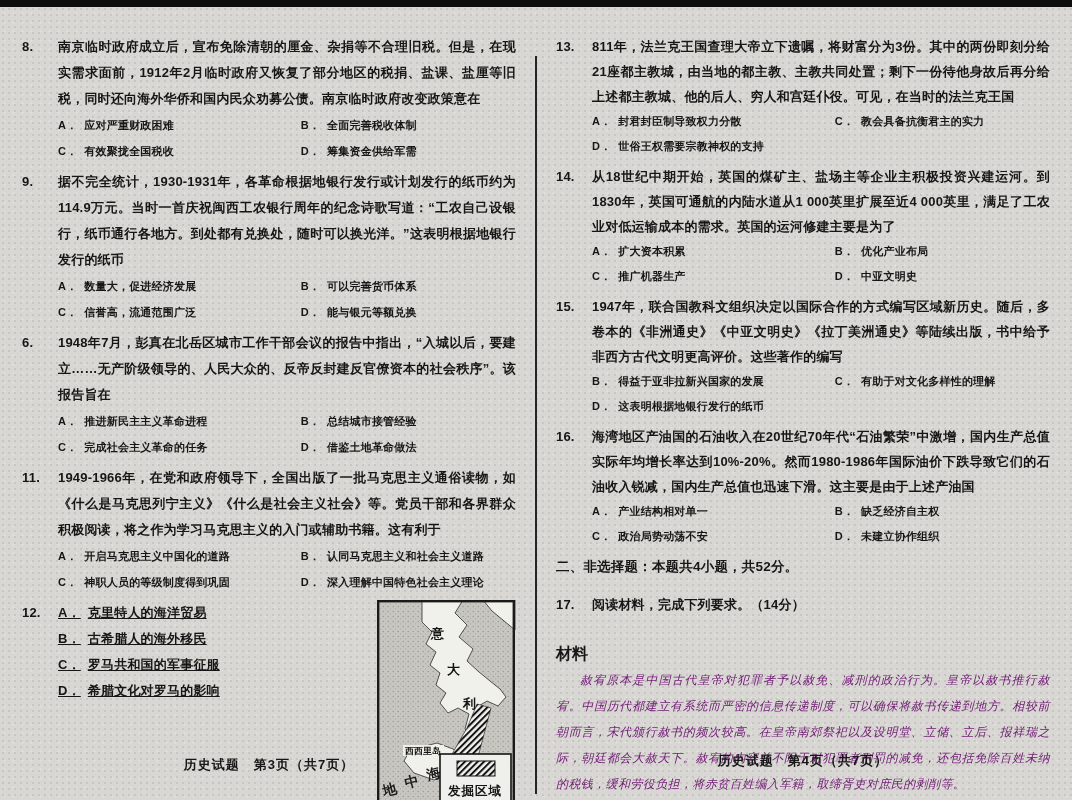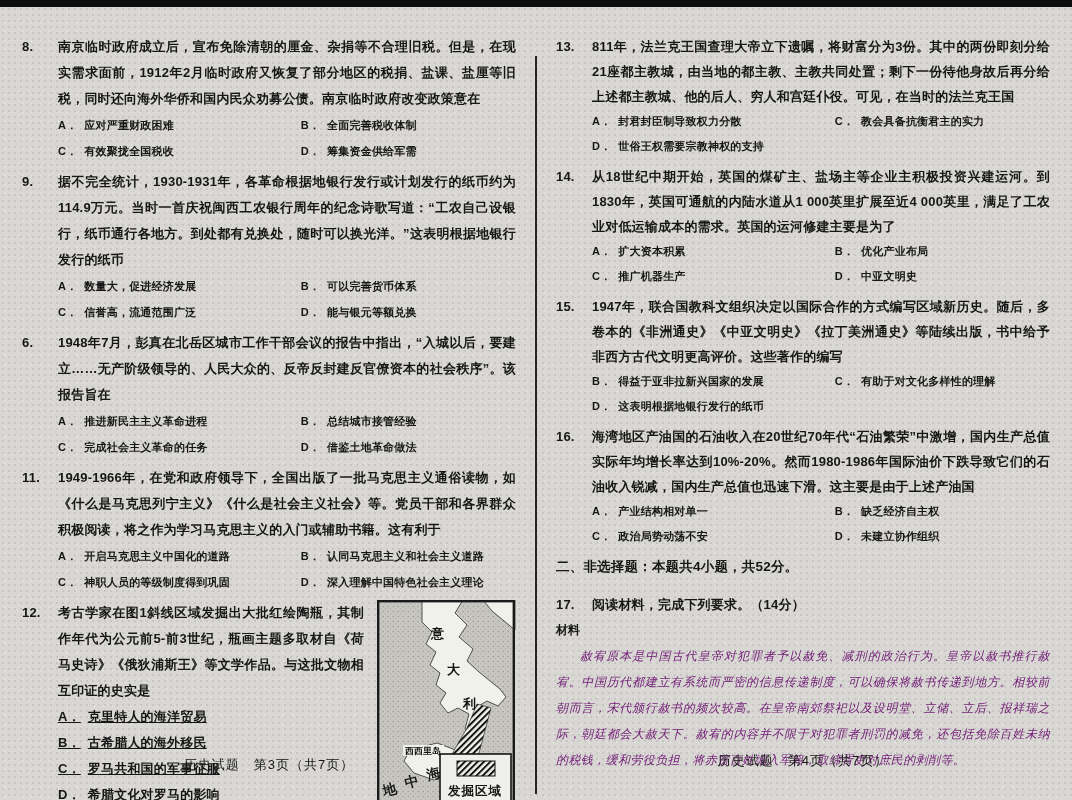--- a/index.html
+++ b/index.html
@@ -35,26 +35,26 @@
   
   .q12wrap { display:flex; align-items:flex-start; }
   .q12left { width:342px; }
   .q12left .stem { width:342px; }
   .optsv { padding-left:36px; font-weight:bold; font-size:13px; }
   .optsv .opt { display:block;text-decoration:underline; }
   .figurebox { margin-left:auto; width:140px; }
 
   
   .sec-header { font-weight:bold; font-size:13.5px; line-height:26px; margin:2px 0 12px 0; letter-spacing:.2px; }
-  .mat-label  { font-weight:bold; font-size:12px; line-height:26px; }
+  .mat-label  { font-weight:bold; font-size:16px; line-height:26px;margin-top:24px; }
   .material   { font-family:"Liberation Serif", serif; font-style:italic; font-size:12px;
                 line-height:26px; text-indent:2em; text-align:justify; letter-spacing:.4px; color:#701a75; }
 
   .footer { position:absolute; top:756px; width:494px; text-align:center;
-            font-weight:normal; font-size:13px; letter-spacing:1px; }
+            font-weight:bold; font-size:13px; letter-spacing:1px; }
   #footL { left:22px; }
   #footR { left:556px; top:752px; }
 
   svg text { font-family:"Liberation Sans", sans-serif; }
 </style>
 </head>
 <body>
 
 <div class="scan-top"></div>
 <div class="divider"></div>
@@ -105,21 +105,21 @@
       <div class="opt"><span class="olab">A．</span><span>开启马克思主义中国化的道路</span></div>
       <div class="opt"><span class="olab">B．</span><span>认同马克思主义和社会主义道路</span></div>
       <div class="opt"><span class="olab">C．</span><span>神职人员的等级制度得到巩固</span></div>
       <div class="opt"><span class="olab">D．</span><span>深入理解中国特色社会主义理论</span></div>
     </div>
   </div>
 
   <div class="q q12wrap">
     <div class="q12left">
       <div class="stem">
-        <span class="qnum">12.</span><span>考古学家在图1斜线区域发掘出大批红绘陶瓶，其制作年代为公元前5-前3世纪，瓶画主题多取材自《荷马史诗》《俄狄浦斯王》等文学作品。与这批文物相互印证的史实是</span>
+        <span class="qnum">12.</span>
       </div>
       <div class="optsv">
         <div class="opt"><span class="olab">A．</span><span>克里特人的海洋贸易</span></div>
         <div class="opt"><span class="olab">B．</span><span>古希腊人的海外移民</span></div>
         <div class="opt"><span class="olab">C．</span><span>罗马共和国的军事征服</span></div>
         <div class="opt"><span class="olab">D．</span><span>希腊文化对罗马的影响</span></div>
       </div>
     </div>
 
     <div class="figurebox">

